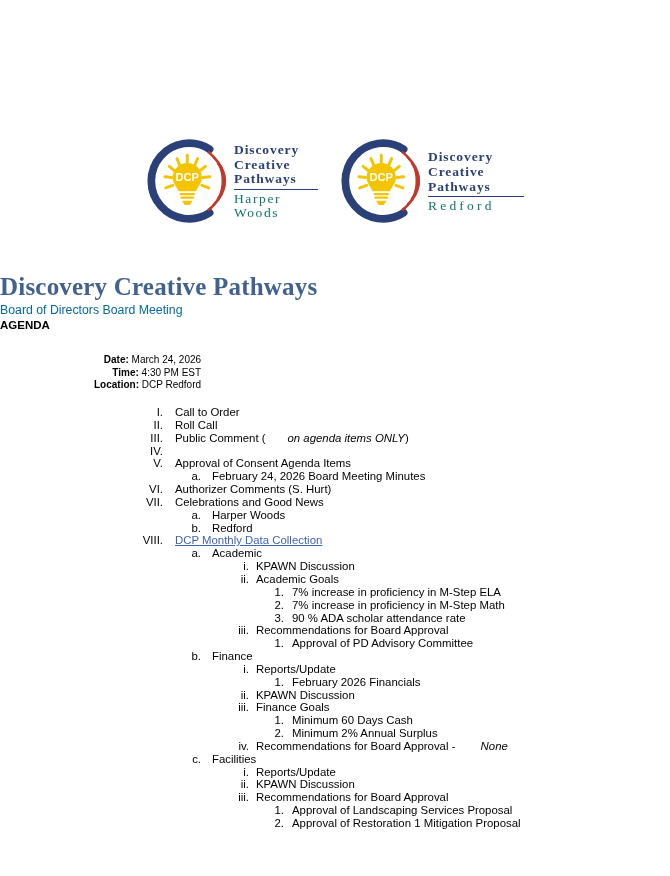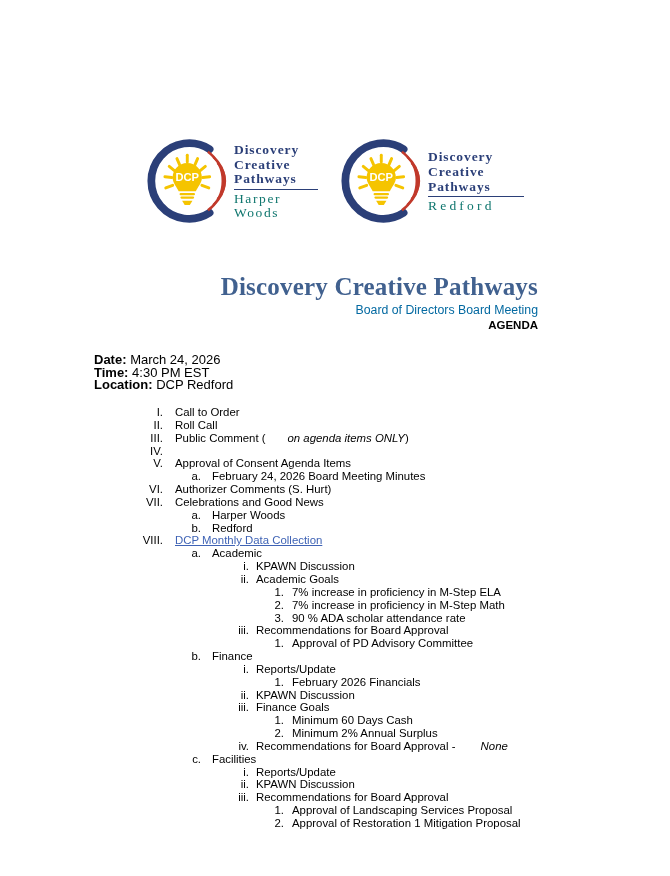--- a/index.html
+++ b/index.html
@@ -65,51 +65,51 @@
   .logo-hw .logo-rule { width: 84px; }
   .logo-rd .logo-rule { width: 96px; }
   .logo-rd .loc { letter-spacing: 3.2px; }
 
   
   .title-block {
     position: absolute;
     top: 272px;
     left: 0;
     width: 538px;
-    text-align: right;
+    text-align: left;
   }
   .doc-title {
     font-family: "Liberation Serif", serif;
     font-weight: bold;
     font-size: 25px;
     line-height: 29px;
     color: #41618f;
     letter-spacing: 0.2px;
   }
   .doc-sub {
     font-size: 12.3px;
     line-height: 16px;
     color: #0369a1;
     margin-top: 1px;
   }
   .doc-sub2 {
     font-size: 11.5px;
     line-height: 15px;
     font-weight: bold;
     color: #000;
-    padding-left: 37px;
   }
 
   
   .meta {
     position: absolute;
     top: 354px;
     left: 94px;
-    font-size: 13px;
+    font-size: 10px;
     line-height: 12.6px;
+    text-align: right;
   }
   .meta-row { white-space: nowrap; }
   .meta-row b { font-weight: bold; }
 
   
   .agenda {
     position: absolute;
     top: 406px;
     left: 0;
     width: 670px;

